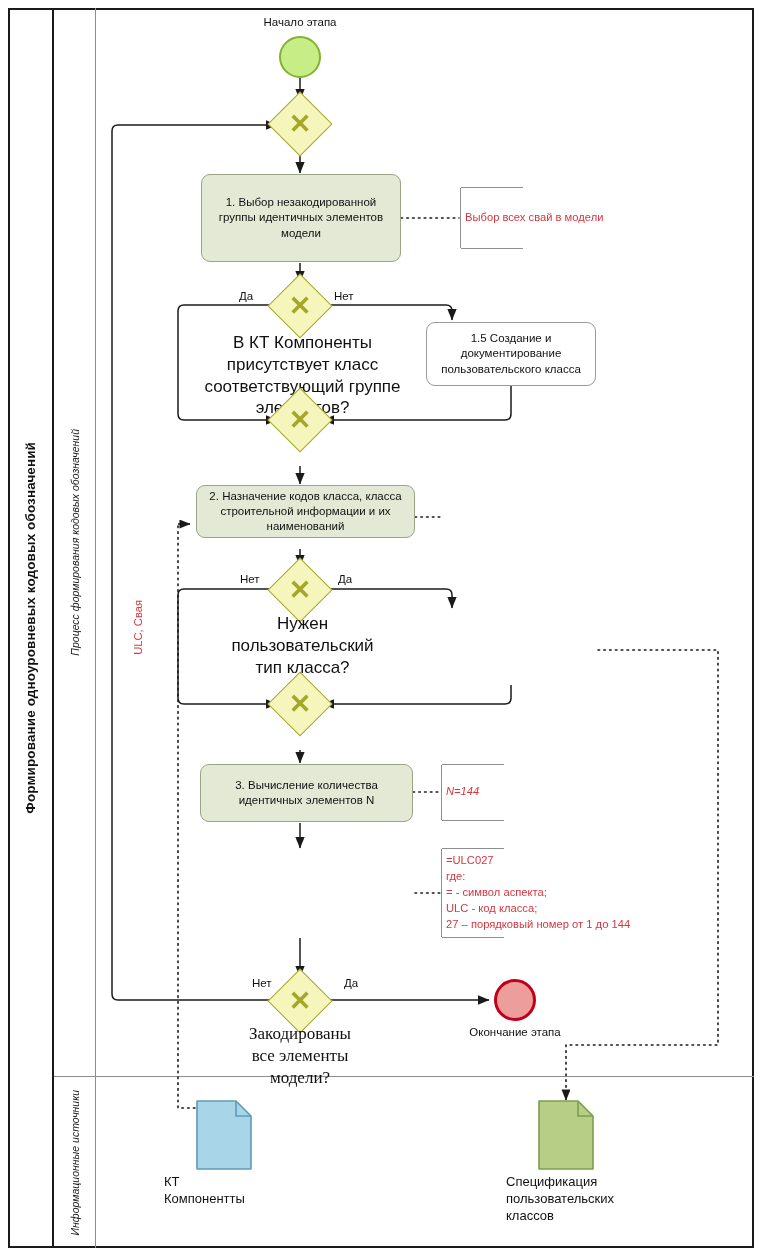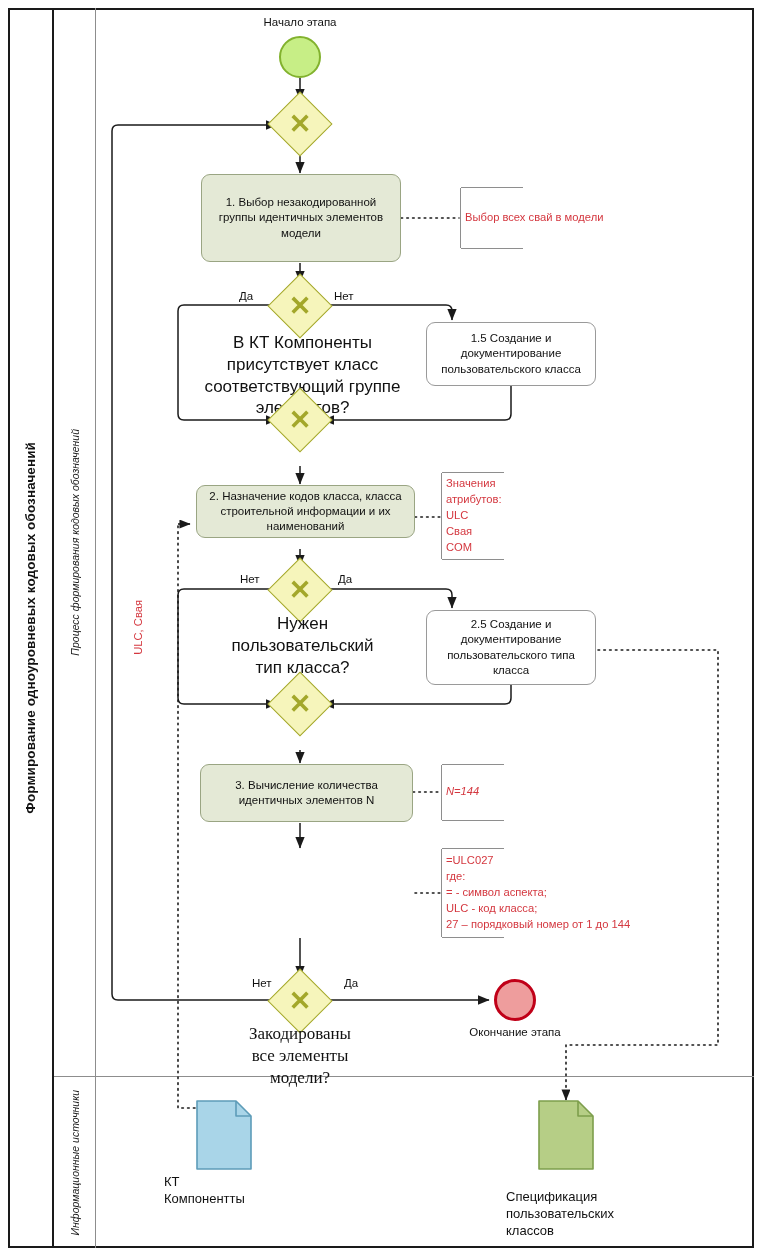--- a/index.html
+++ b/index.html
@@ -169,46 +169,39 @@
   <div class="node task task-green" style="left:196px;top:485px;width:219px;height:53px;">
     <span>2. Назначение кодов класса, класса строительной информации и их наименований</span>
   </div>
 
   <div class="node gw" style="left:277px;top:567px;"></div>
   <div class="gw-x" style="left:277px;top:567px;">✕</div>
   <div class="gw-label" style="left:240px;top:573px;">Нет</div>
   <div class="gw-label" style="left:338px;top:573px;">Да</div>
   <div class="gw-caption" style="left:220px;top:613px;width:165px;">Нужен пользовательский тип класса?</div>
 
-  <div class="node task task-gray" style="left:426px;top:610px;width:170px;height:75px;">
-    <span>2.5 Создание и документирование пользовательского типа класса</span>
-  </div>
 
   <div class="node gw" style="left:277px;top:681px;"></div>
   <div class="gw-x" style="left:277px;top:681px;">✕</div>
 
   <div class="node task task-green" style="left:200px;top:764px;width:213px;height:58px;">
     <span>3. Вычисление количества идентичных элементов N</span>
   </div>
 
 
   <div class="node gw" style="left:277px;top:978px;"></div>
   <div class="gw-x" style="left:277px;top:978px;">✕</div>
   <div class="gw-label" style="left:252px;top:977px;">Нет</div>
   <div class="gw-label" style="left:344px;top:977px;">Да</div>
   <div class="gw-caption" style="left:245px;top:1023px;width:110px;font-family:Liberation Serif, serif;">Закодированы все элементы модели?</div>
 
   <div class="node event event-end" style="left:494px;top:979px;"></div>
   <div class="event-label" style="left:455px;top:1026px;width:120px;">Окончание этапа</div>
 
   <div class="anno" style="left:460px;top:188px;width:175px;height:60px;padding-top:22px;">Выбор всех свай в модели</div>
-  <div class="anno" style="left:441px;top:473px;width:100px;height:86px;padding-top:3px;">Значения атрибутов:
-ULC
-Свая
-COM</div>
   <div class="anno" style="left:441px;top:765px;width:95px;height:55px;padding-top:19px;font-style:italic;">N=144</div>
   <div class="anno" style="left:441px;top:849px;width:220px;height:88px;padding-top:4px;">=ULC027
 где:
 =  - символ аспекта;
 ULC - код класса;
 27 – порядковый номер от 1 до 144</div>
 
   <div class="red-vert" style="left:132px;top:600px;">ULC, Свая</div>
 
   <div class="doc" style="left:196px;top:1100px;">
@@ -219,17 +212,17 @@
   </div>
   <div class="doc-label" style="left:164px;top:1174px;width:120px;white-space:pre-line;">КТ
 Компонентты</div>
 
   <div class="doc" style="left:538px;top:1100px;">
     <svg width="56" height="70" viewBox="0 0 56 70">
       <path d="M1,1 H40 L55,16 V69 H1 Z" fill="#b6ce86" stroke="#7d9e4c" stroke-width="1.6" stroke-linejoin="round"></path>
       <path d="M40,1 V16 H55" fill="none" stroke="#7d9e4c" stroke-width="1.6" stroke-linejoin="round"></path>
     </svg>
   </div>
-  <div class="doc-label" style="left:506px;top:1174px;width:120px;white-space:pre-line;margin-top:15px;">Спецификация
+  <div class="doc-label" style="left:506px;top:1174px;width:120px;white-space:pre-line;">Спецификация
 пользовательских
 классов</div>
 
 </div>
 
 </body></html>

